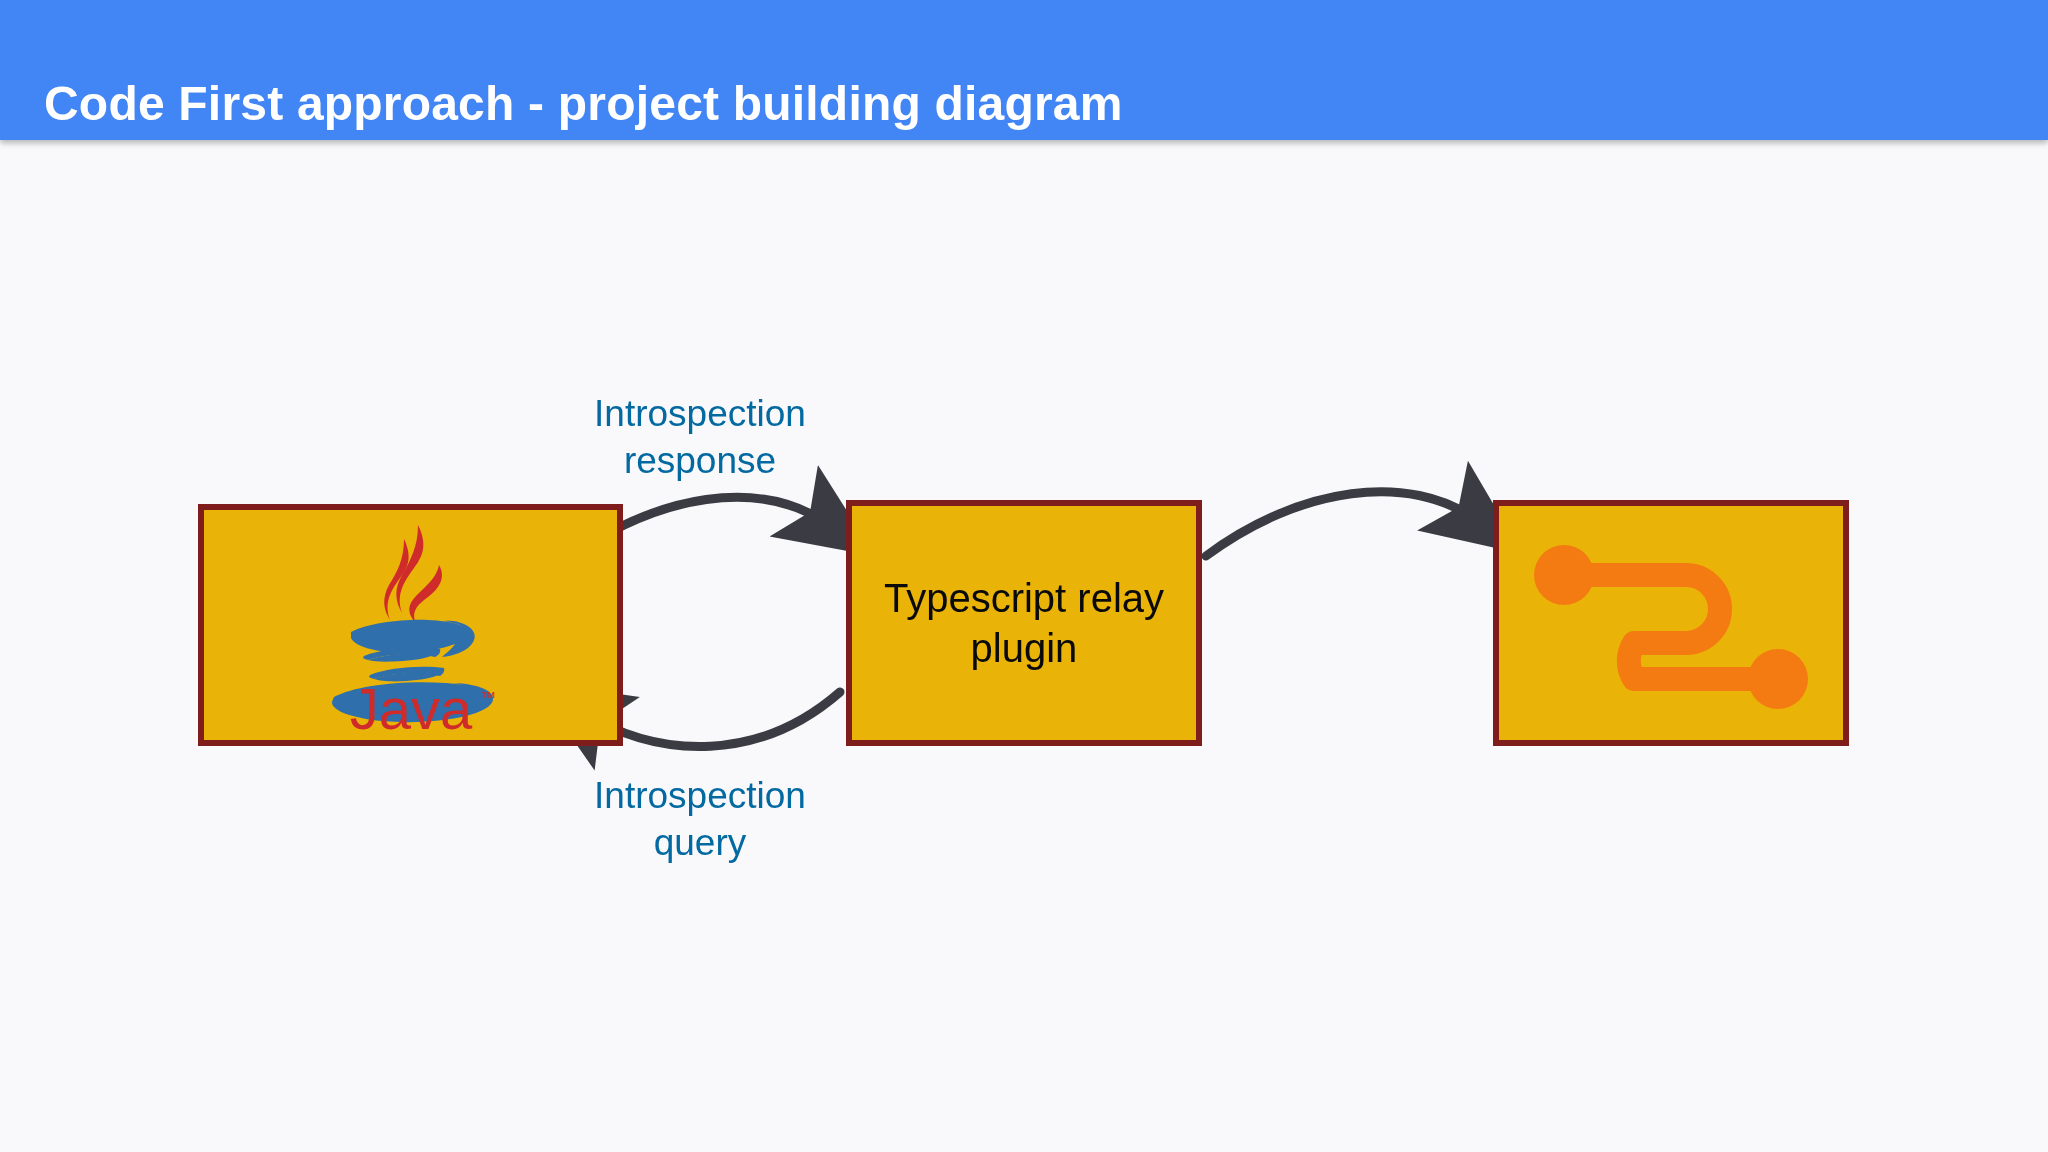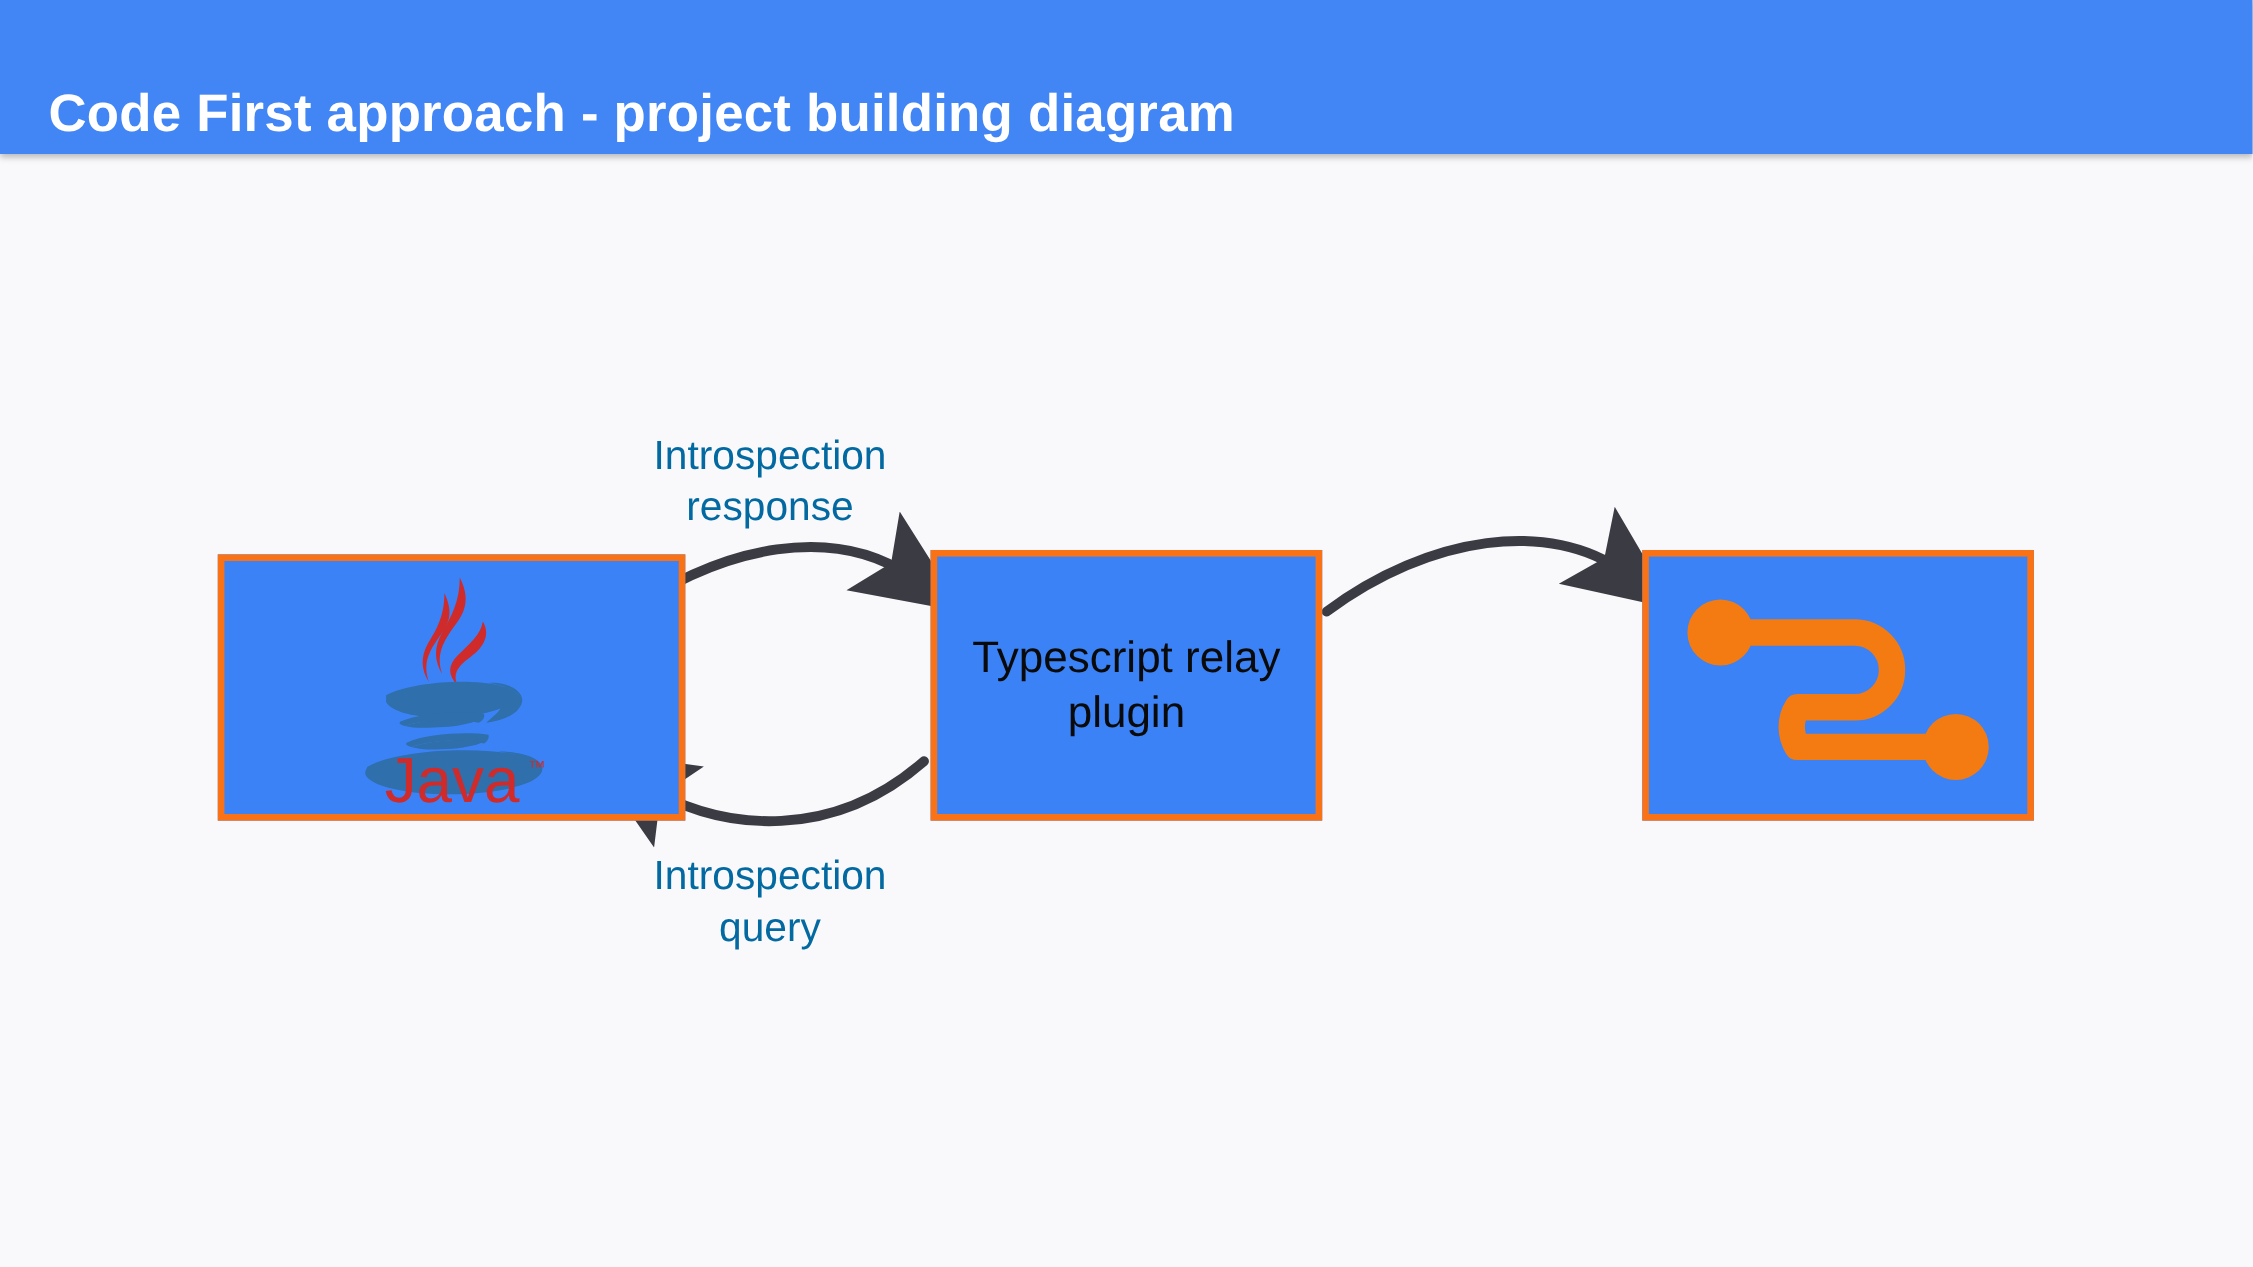--- a/index.html
+++ b/index.html
@@ -50,22 +50,22 @@
     top: 0;
     width: 2048px;
     height: 1152px;
     z-index: 1;
     pointer-events: none;
   }
 
   
   .node {
     position: absolute;
-    background: #3b82f6;
-    border: 6px solid #f97316;
+    background: #eab308;
+    border: 6px solid #7f1d1d;
     box-sizing: border-box;
     z-index: 2;
     padding-left: 11px;
   }
   #node-java      { left: 198px;  top: 504px; width: 425px; height: 242px; }
   #node-plugin    { left: 846px;  top: 500px; width: 356px; height: 246px; }
   #node-relay     { left: 1493px; top: 500px; width: 356px; height: 246px; }
 
   .node-text {
     position: absolute;

